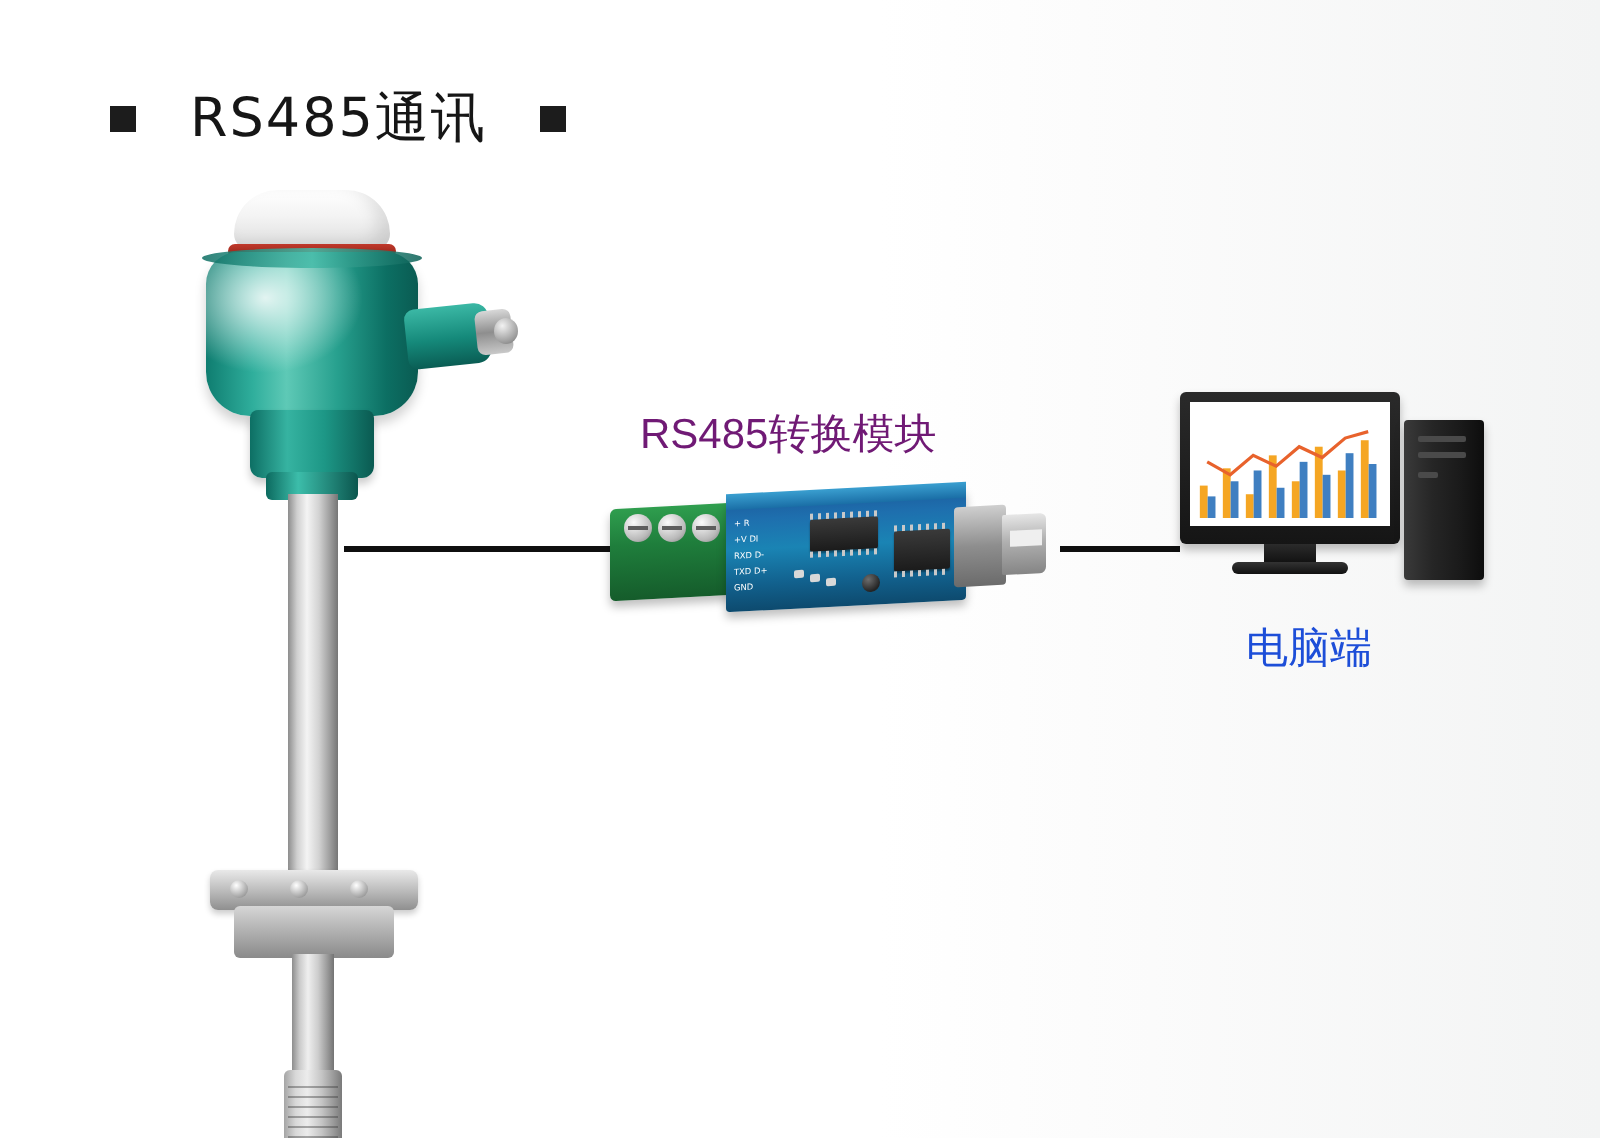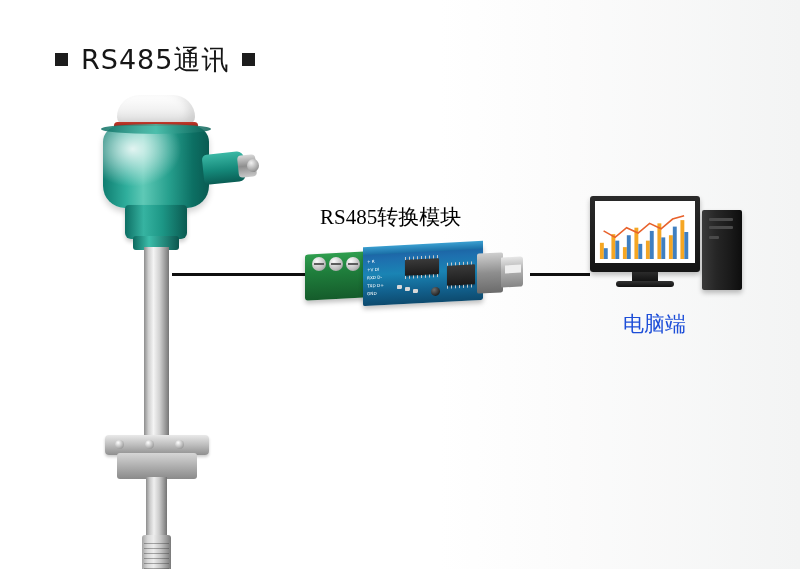--- a/index.html
+++ b/index.html
@@ -23,21 +23,21 @@
       linear-gradient(to right, #ffffff 0%, #ffffff 55%, #fbfbfb 72%, #f3f4f4 100%);
   }
 
   
   .title-row {
     position: absolute;
     left: 55px;
     top: 46px;
     display: flex;
     align-items: center;
-    gap: 13px;
+    gap: 27px;
   }
   .sq {
     width: 13px;
     height: 13px;
     background: #1c1c1c;
     display: block;
   }
   .title-text {
     font-size: 27px;
     color: #161616;
@@ -54,22 +54,22 @@
   }
   .wire-left  { left: 172px; top: 273px; width: 140px; }
   .wire-right { left: 530px; top: 273px; width: 60px; }
 
   
   .module-label {
     position: absolute;
     left: 320px;
     top: 203px;
     font-size: 21px;
-    color: #000000;
-    font-family: Liberation Serif, serif;
+    color: #701a75;
+    font-family: Liberation Sans, sans-serif;
     white-space: nowrap;
   }
   .pc-label {
     position: absolute;
     left: 623px;
     top: 310px;
     font-size: 21px;
     color: #1d4ed8;
     font-family: "DejaVu Sans", sans-serif;
     white-space: nowrap;

